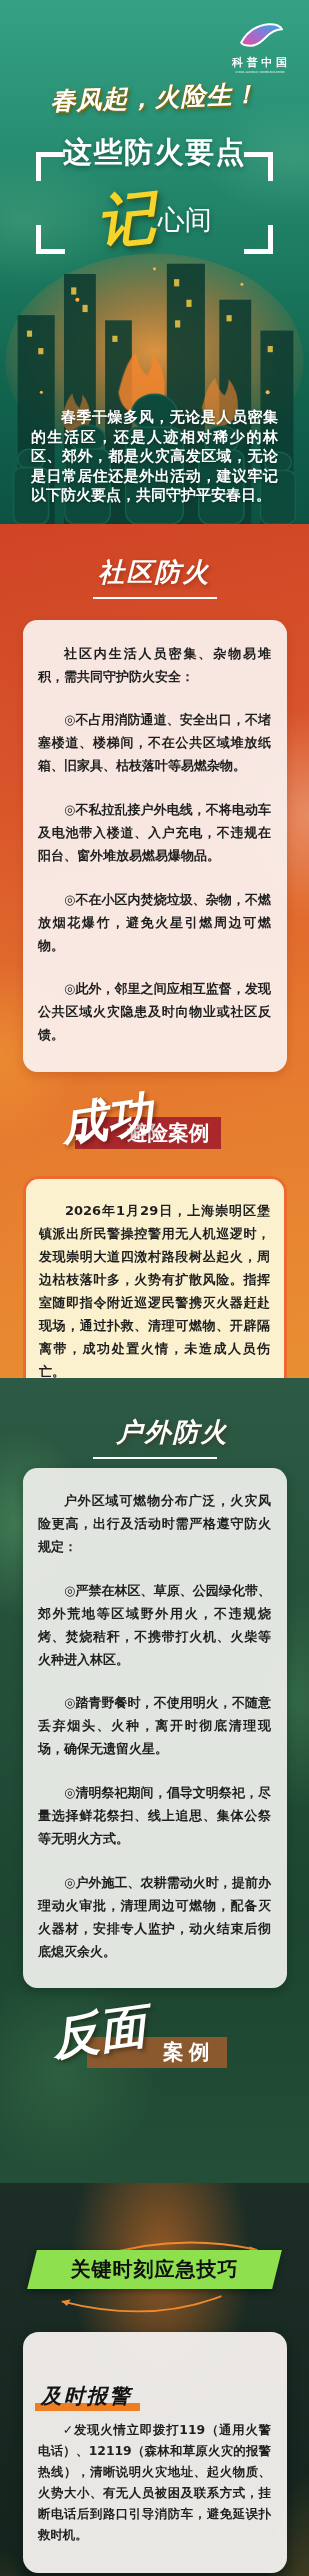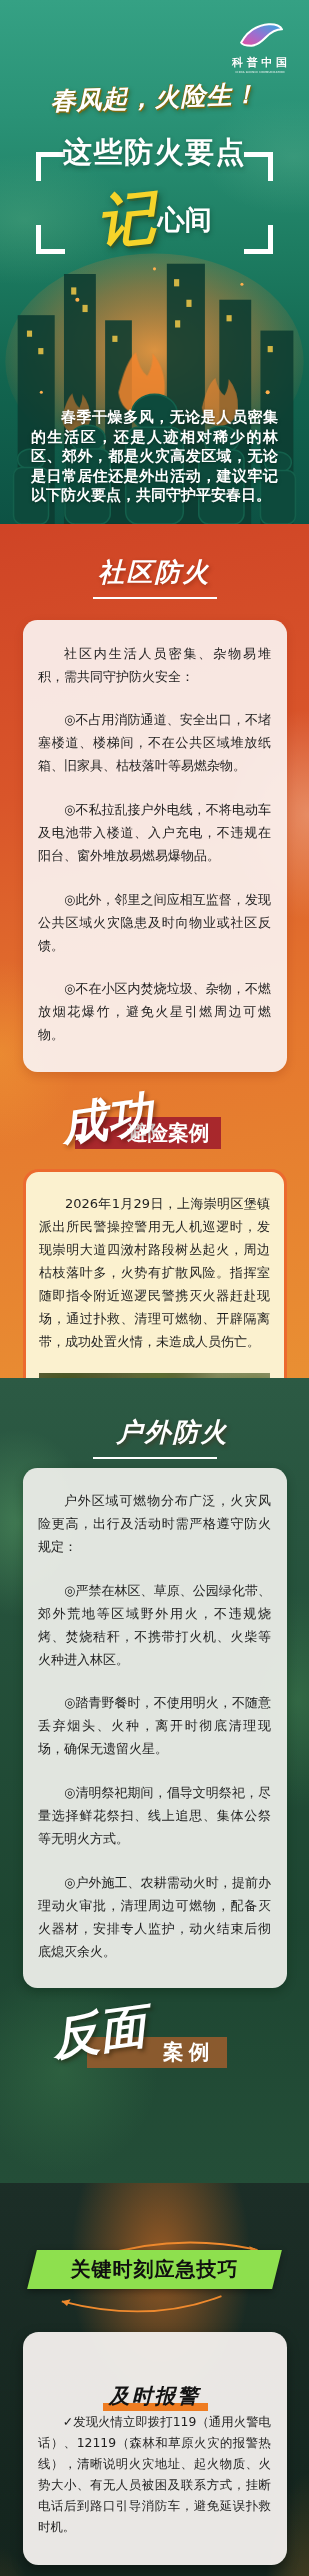--- a/index.html
+++ b/index.html
@@ -24,53 +24,53 @@
   .hero-frame i { position:absolute; width:29px; height:29px; border:0 solid #fff; }
   .hero-frame .tl { left:0; top:0; border-left-width:5.7px; border-top-width:5.7px; }
   .hero-frame .tr { right:0; top:0; border-right-width:5.7px; border-top-width:5.7px; }
   .hero-frame .bl { left:0; bottom:0; border-left-width:5.7px; border-bottom-width:5.7px; }
   .hero-frame .br { right:0; bottom:0; border-right-width:5.7px; border-bottom-width:5.7px; }
   .hero-t2 { position:absolute; top:133px; left:0; width:309px; text-align:center;
     font-size:29px; font-weight:900; color:#fff; letter-spacing:1.5px; text-shadow:0 2.1px 5.2px rgba(0,40,25,.45); }
   .hero-t3 { position:absolute; top:181px; left:0; width:309px; text-align:center; }
   .hero-t3 .em { display:inline-block; font-size:58px; font-weight:900; font-style:italic; color:#f6d42a;
     transform:rotate(-6deg); text-shadow:1.5px 2.6px 0 rgba(90,70,0,.35), 2.1px 4.1px 7.2px rgba(0,40,20,.5); vertical-align:middle; }
-  .hero-t3 .rest { display:inline-block; font-size:27px; font-weight:700; color:#fff; margin-left:0;
+  .hero-t3 .rest { display:inline-block; font-size:27px; font-weight:400; color:#fff; margin-left:0;
     text-shadow:0 2.1px 5.2px rgba(0,40,25,.5); vertical-align:middle; }
   .hero-art { position:absolute; left:0; top:238px; width:309px; height:286px; }
   .hero-intro { position:absolute; left:31px; top:408px; width:247px; color:#fff;
     font-size:15px; font-weight:700; line-height:19.6px; text-indent:2em; text-align:justify;
     text-shadow:0 1px 3.1px rgba(0,30,20,.6); }
 
   
   .sec-community { position:relative; width:309px; height:854px; overflow:hidden;
     background:
       radial-gradient(ellipse 124px 155px at 100% 34%, rgba(255,245,230,.30), transparent 68%),
       radial-gradient(ellipse 113px 134px at 0% 62%, rgba(250,190,60,.30), transparent 70%),
       linear-gradient(168deg,#cf4426 0%,#d9552a 30%,#e5782e 62%,#e98f33 100%); }
   .sec-head { text-align:center; color:#fff; font-size:26px; font-weight:900; font-style:italic;
     letter-spacing:2.1px; text-shadow:1.5px 2.1px 4.1px rgba(90,20,0,.4); }
   .sec-community .sec-head { padding-top:31px; }
   .head-rule { width:124px; height:1.5px; background:#fff; margin:7.2px auto 0; }
   .card { width:264px; margin:0 auto; border-radius:14.4px; padding:21.6px 15.5px 5.2px; }
   .card-community { margin-top:21.6px; background:rgba(250,240,237,.94); box-shadow:0 3.1px 9.3px rgba(120,30,0,.18); }
-  .card p, .card .itm { color:#1f1f1f; font-size:13px; font-weight:400; line-height:23px;
+  .card p, .card .itm { color:#1f1f1f; font-size:13px; font-weight:700; line-height:23px;
     text-indent:2em; text-align:justify; margin-bottom:20.6px; }
   .case-head { position:relative; height:68px; margin-top:24px; }
   .case-head .big { position:absolute; font-weight:900; font-style:italic; color:#fff;
     transform:rotate(-8deg); text-shadow:2.1px 2.6px 4.1px rgba(60,10,0,.45); z-index:2; }
   .case-head .badge { position:absolute; color:#fff; font-weight:800; z-index:1; }
   .case-head-success .big { left:61px; top:-7.2px; font-size:46px; }
   .case-head-success .badge { left:75px; top:20.6px; height:32px; line-height:32px;
     padding:0 11.3px 0 52px; font-size:20.6px; background:#a8282c; }
   .case-head-neg .big { left:52px; top:-11.3px; font-size:47px; text-shadow:2.1px 2.6px 4.1px rgba(30,20,0,.5); }
   .case-head-neg .badge { left:87px; top:25px; height:31px; line-height:31px;
     padding:0 12.4px 0 76px; font-size:20.6px; background:#8a5a2e; letter-spacing:5.2px; }
   .card-case-success { background:#fbf1cf; border:3.1px solid #ec6a2e; border-radius:15.5px;
-    padding:19.6px 13.4px 15.5px; margin-top:5px; }
+    padding:19.6px 13.4px 15.5px; margin-top:12px; }
   .case-photo { width:100%; height:138px; margin-top:3.1px; position:relative; overflow:hidden;
     background:
       radial-gradient(ellipse 98px 49px at 12% 6%, #46561f, transparent 72%),
       radial-gradient(ellipse 118px 59px at 52% 2%, #5c6c30, transparent 72%),
       radial-gradient(ellipse 108px 54px at 92% 10%, #6d7c3d, transparent 72%),
       radial-gradient(ellipse 134px 62px at 30% 100%, #3c342b, transparent 75%),
       linear-gradient(100deg,#6a6049 0%,#5c5342 52%,#b3ab99 70%,#aaa294 100%); }
   .trunk { position:absolute; top:14.4px; width:13.4px; height:124px; background:linear-gradient(90deg,#2e2920,#4a4234 60%,#2b261e); border-radius:2.1px; }
   .trunk.t1 { left:38px; transform:rotate(3deg); }
   .trunk.t2 { left:155px; width:17.5px; transform:rotate(-2deg); }
@@ -96,21 +96,21 @@
       linear-gradient(180deg,#1c2e27 0%,#15261f 28%,#101f1a 65%,#0e1c17 100%); }
   .banner-wrap { position:relative; width:309px; height:103px; margin-top:40px; }
   .banner { position:absolute; left:32px; top:27px; width:245px; height:39px;
     background:#8ee04e; transform:skewX(-14deg); box-shadow:0 2.6px 7.2px rgba(0,0,0,.4); }
   .banner span { display:block; transform:skewX(14deg); text-align:center; line-height:39px;
     font-size:20px; font-weight:900; color:#101010; letter-spacing:1px; }
   .banner-arrows { position:absolute; left:0; top:0; width:309px; height:103px; }
   .card-emergency { background:rgba(242,239,236,.96); border-radius:15.5px; margin-top:6.2px;
     padding:27px 15.5px 10.3px; box-shadow:0 4.1px 11.3px rgba(0,0,0,.35); }
   .card-emergency p, .card-emergency .itm { font-size:12.4px; line-height:21px; margin-bottom:17.5px; }
-  .sub-row { text-align:center; margin:23px 0 1px; }
+  .sub-row { text-align:left; margin:23px 0 9px; }
   .sub-head { position:relative; display:inline-block; z-index:0; font-size:20.6px; font-weight:900;
     font-style:italic; color:#141414; letter-spacing:2.1px; padding:0 3.1px; }
   .sub-head::after { content:""; position:absolute; left:-3.1px; right:-5.2px; bottom:-1px; height:8.2px;
     background:#ef7d22; z-index:-1; }
   .decor { pointer-events:none; }
 </style>
 </head>
 <body>
 
 <div id="poster">
@@ -215,22 +215,22 @@
   </section>
 
   <section class="sec-community">
     <div class="sec-head">社区防火</div>
     <div class="head-rule decor"></div>
 
     <div class="card card-community">
       <p>社区内生活人员密集、杂物易堆积，需共同守护防火安全：</p>
       <div class="itm">◎不占用消防通道、安全出口，不堵塞楼道、楼梯间，不在公共区域堆放纸箱、旧家具、枯枝落叶等易燃杂物。</div>
       <div class="itm">◎不私拉乱接户外电线，不将电动车及电池带入楼道、入户充电，不违规在阳台、窗外堆放易燃易爆物品。</div>
+      <div class="itm">◎不在小区内焚烧垃圾、杂物，不燃放烟花爆竹，避免火星引燃周边可燃物。</div>
       <div class="itm">◎此外，邻里之间应相互监督，发现公共区域火灾隐患及时向物业或社区反馈。</div>
-      <div class="itm">◎不在小区内焚烧垃圾、杂物，不燃放烟花爆竹，避免火星引燃周边可燃物。</div>
     </div>
 
     <div class="case-head case-head-success">
       <span class="badge">避险案例</span>
       <span class="big">成功</span>
     </div>
 
     <div class="card card-case-success">
       <p>2026年1月29日，上海崇明区堡镇派出所民警操控警用无人机巡逻时，发现崇明大道四滧村路段树丛起火，周边枯枝落叶多，火势有扩散风险。指挥室随即指令附近巡逻民警携灭火器赶赴现场，通过扑救、清理可燃物、开辟隔离带，成功处置火情，未造成人员伤亡。</p>
       <div class="case-photo">

